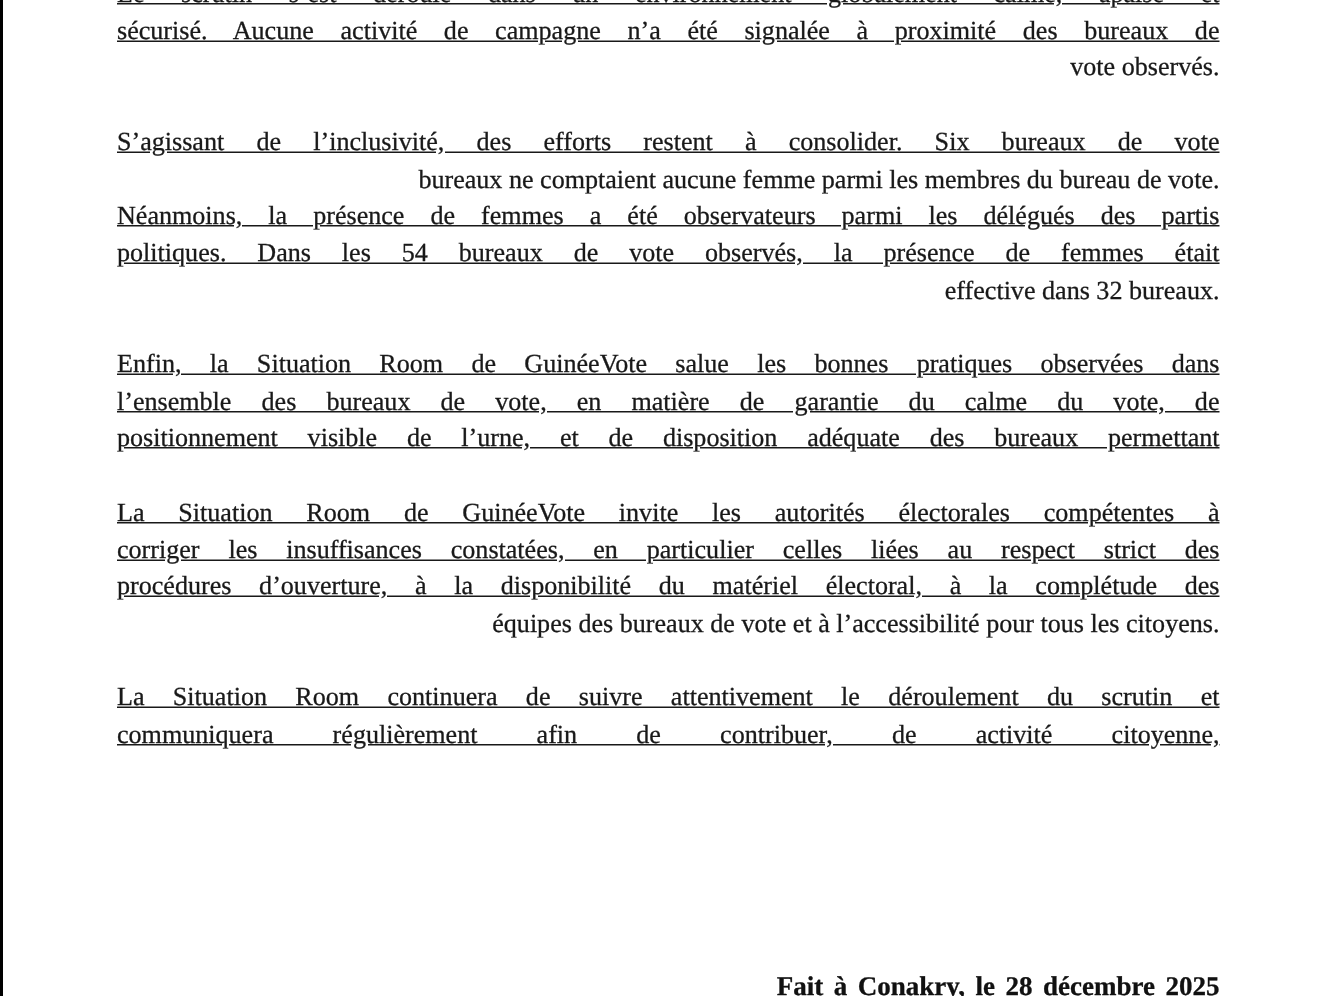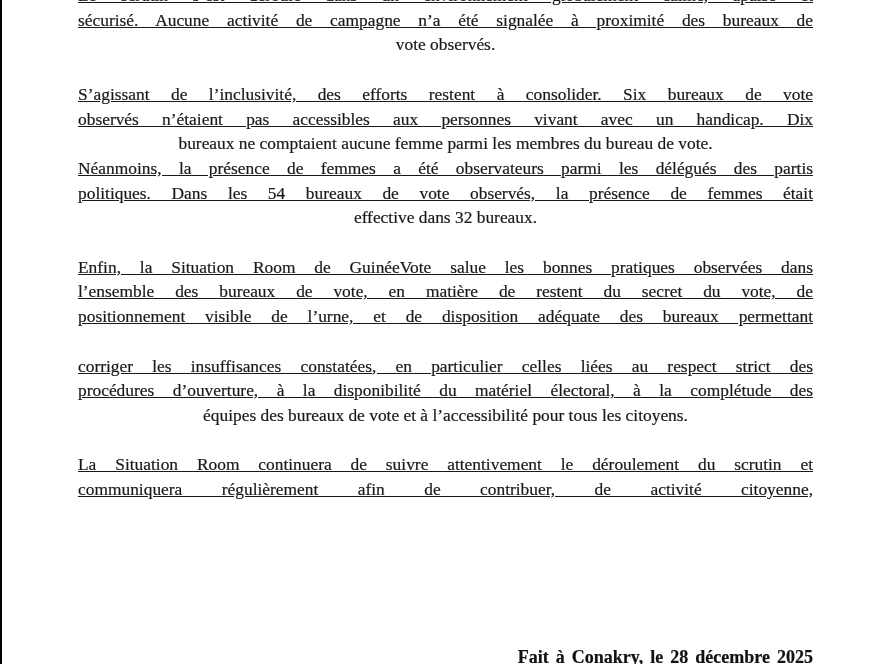--- a/index.html
+++ b/index.html
@@ -32,21 +32,21 @@
     line-height: 24.7px;
     -webkit-text-stroke: 0.2px #191919;
   }
   .para {
     margin: 0 0 24.7px 0;
   }
   .para:last-child {
     margin-bottom: 0;
   }
   .line {
-    text-align: center;
+    text-align: right;
     white-space: normal;
   }
   .line.j {
     text-align: justify;
     text-align-last: justify;
     text-decoration: underline;
   }
   .dateline {
     position: absolute;
     left: 78px;
@@ -67,32 +67,32 @@
 <div class="scan-edge"></div>
 
 <div class="textcol" id="textcol">
     <div class="para">
       <div class="line j">Le scrutin s’est déroulé dans un environnement globalement calme, apaisé et</div>
       <div class="line j">sécurisé. Aucune activité de campagne n’a été signalée à proximité des bureaux de</div>
       <div class="line">vote observés.</div>
     </div>
     <div class="para">
       <div class="line j">S’agissant de l’inclusivité, des efforts restent à consolider. Six bureaux de vote</div>
-      <div class="line j">observés n’étaient pas accessibles aux personnes vivant avec un handicap. Dix</div>
       <div class="line">bureaux ne comptaient aucune femme parmi les membres du bureau de vote.</div>
       <div class="line j">Néanmoins, la présence de femmes a été observateurs parmi les délégués des partis</div>
       <div class="line j">politiques. Dans les 54 bureaux de vote observés, la présence de femmes était</div>
       <div class="line">effective dans 32 bureaux.</div>
     </div>
     <div class="para">
       <div class="line j">Enfin, la Situation Room de GuinéeVote salue les bonnes pratiques observées dans</div>
-      <div class="line j">l’ensemble des bureaux de vote, en matière de restent du secret du vote, de</div>
+      <div class="line j">l’ensemble des bureaux de vote, en matière de garantie du calme du vote, de</div>
       <div class="line j">positionnement visible de l’urne, et de disposition adéquate des bureaux permettant</div>
     </div>
     <div class="para">
+      <div class="line j">La Situation Room de GuinéeVote invite les autorités électorales compétentes à</div>
       <div class="line j">corriger les insuffisances constatées, en particulier celles liées au respect strict des</div>
       <div class="line j">procédures d’ouverture, à la disponibilité du matériel électoral, à la complétude des</div>
       <div class="line">équipes des bureaux de vote et à l’accessibilité pour tous les citoyens.</div>
     </div>
     <div class="para">
       <div class="line j">La Situation Room continuera de suivre attentivement le déroulement du scrutin et</div>
       <div class="line j">communiquera régulièrement afin de contribuer, de activité citoyenne,</div>
     </div>
   </div>
 

